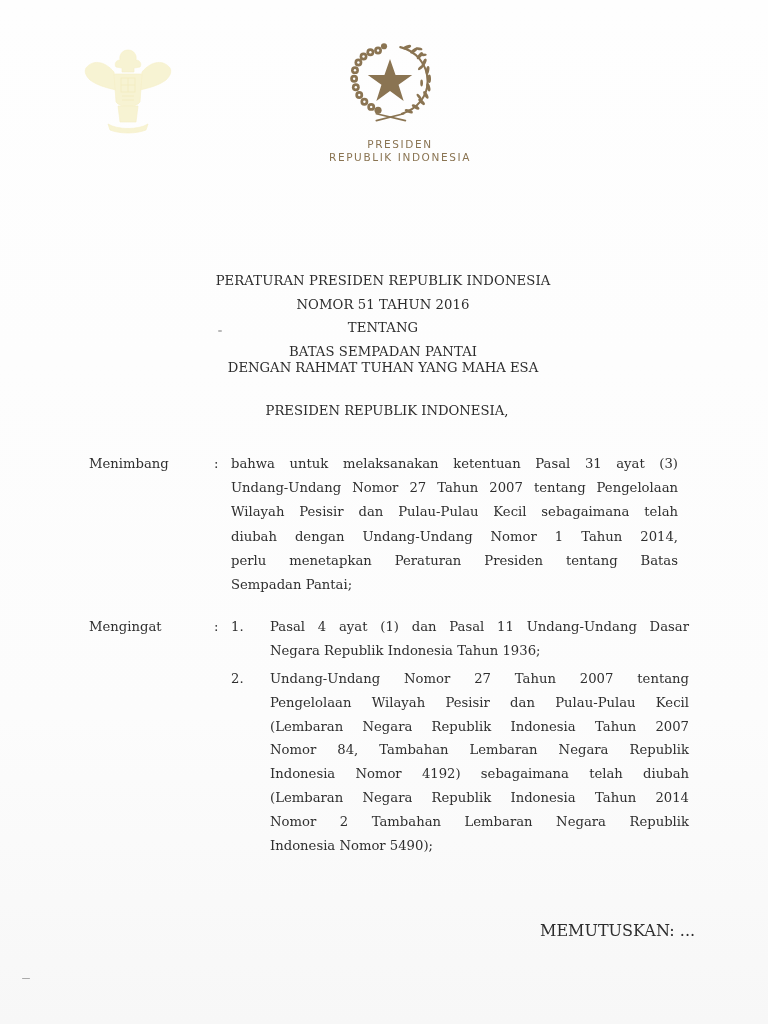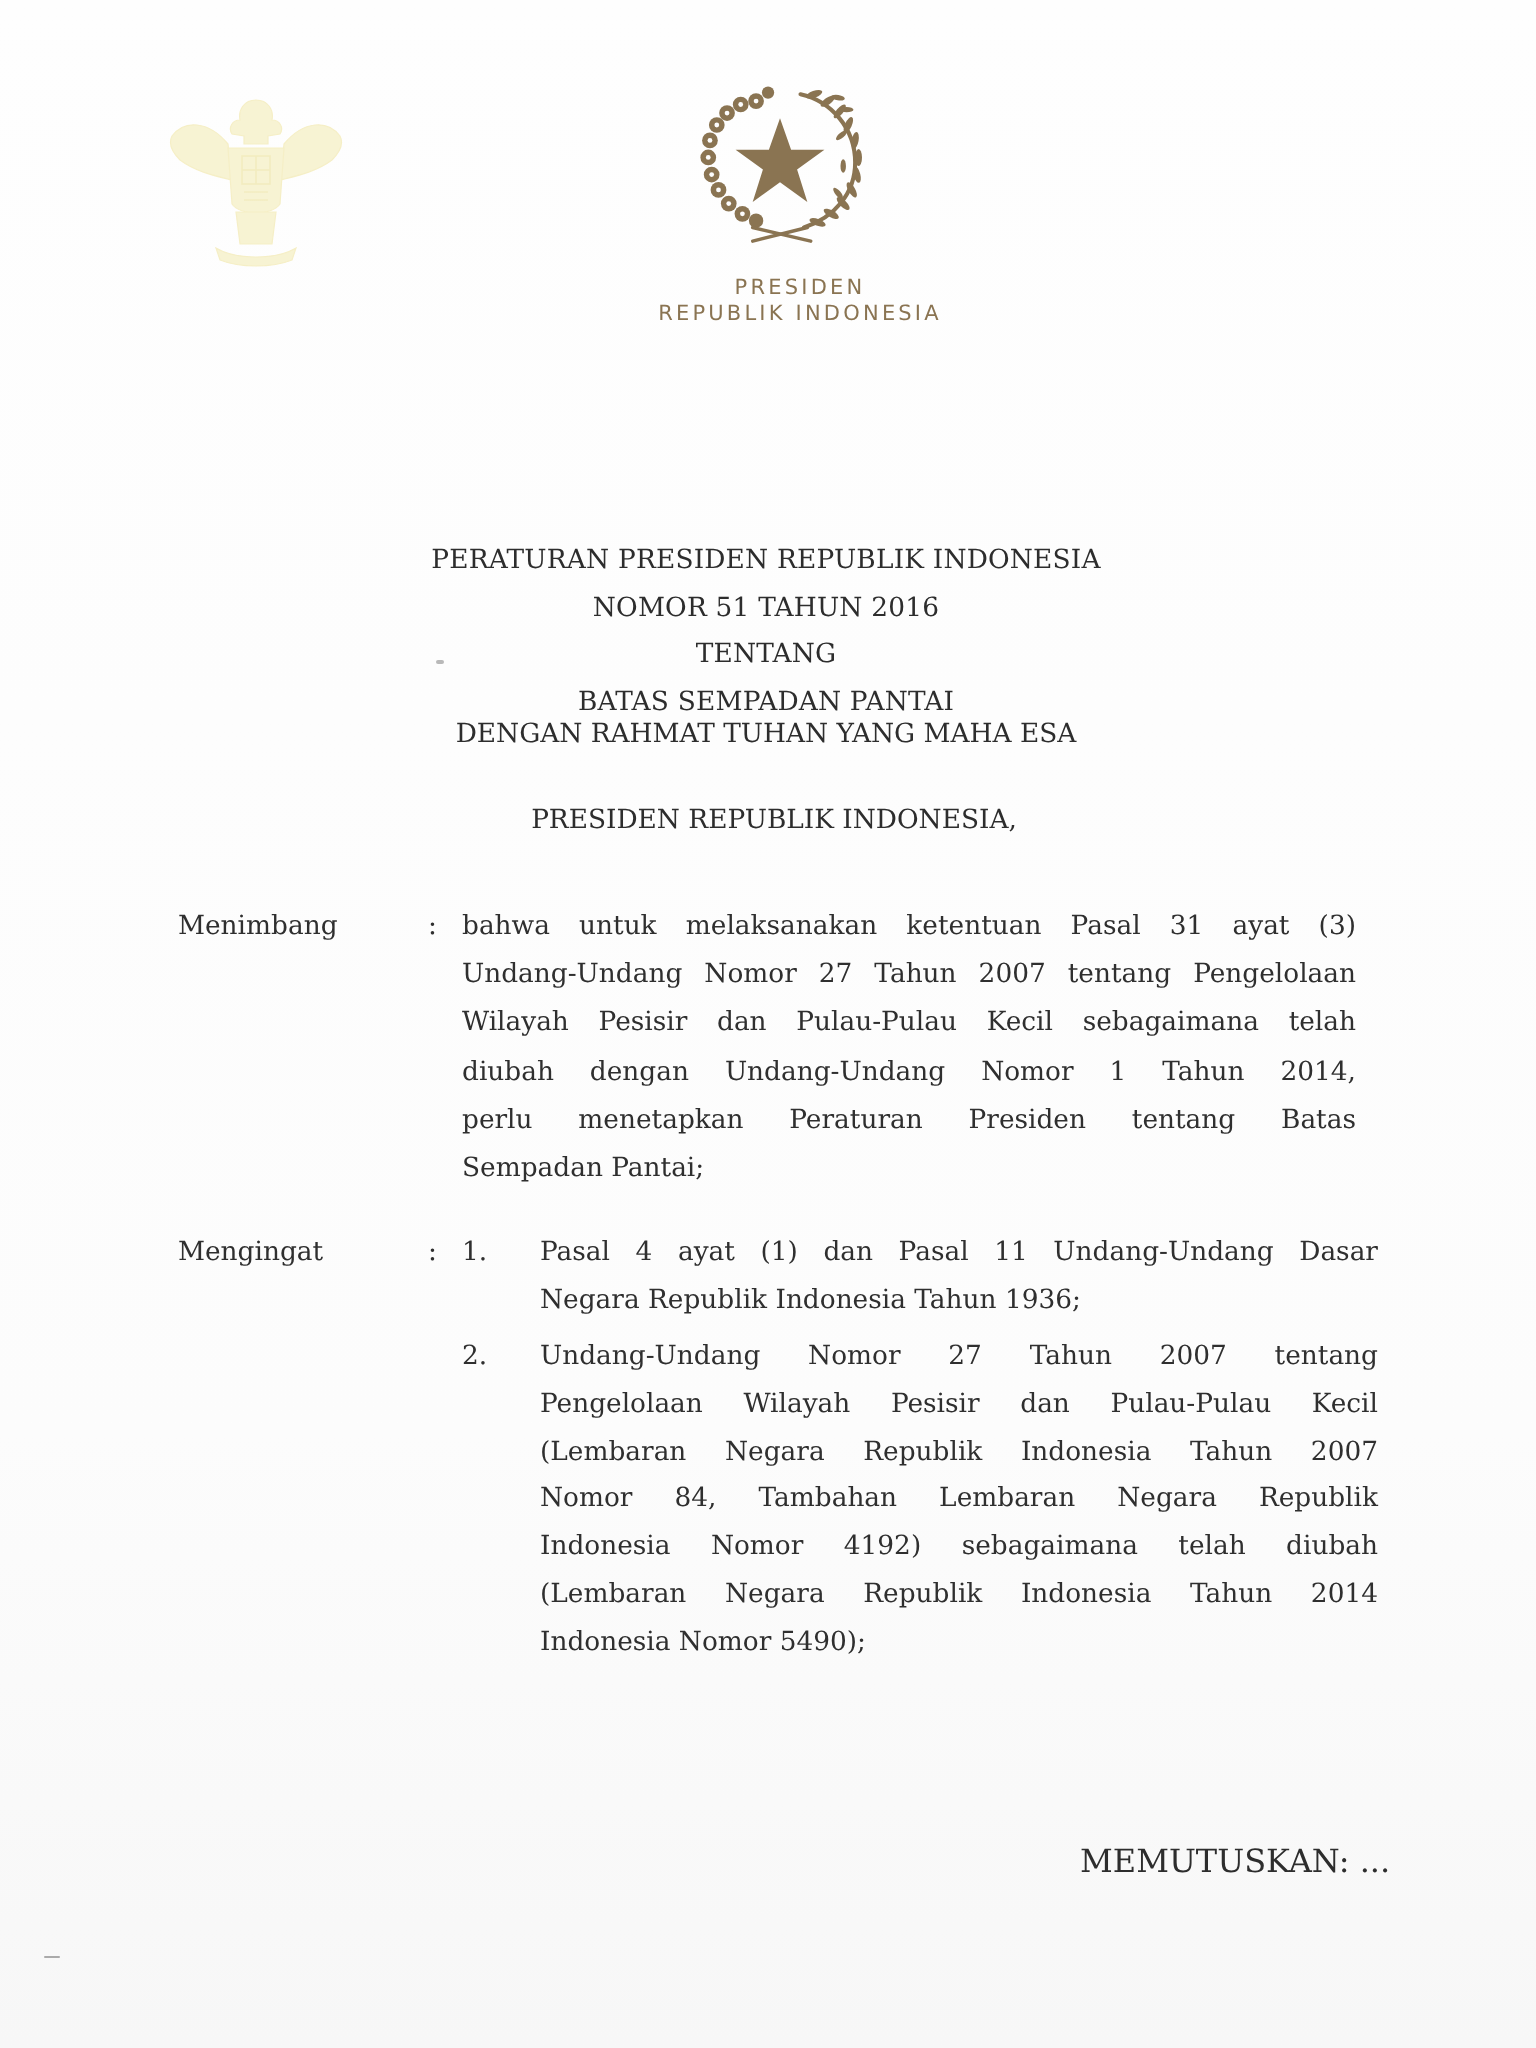--- a/index.html
+++ b/index.html
@@ -260,20 +260,21 @@
   </div>
 
   <div class="list-num" style="top:671px;">2.</div>
   <div class="list-body" style="top:667px;">
     <span class="line">Undang-Undang Nomor 27 Tahun 2007 tentang</span>
     <span class="line">Pengelolaan Wilayah Pesisir dan Pulau-Pulau Kecil</span>
     <span class="line">(Lembaran Negara Republik Indonesia Tahun 2007</span>
     <span class="line">Nomor 84, Tambahan Lembaran Negara Republik</span>
     <span class="line">Indonesia Nomor 4192) sebagaimana telah diubah</span>
     <span class="line">(Lembaran Negara Republik Indonesia Tahun 2014</span>
+    <span class="line">Nomor 2 Tambahan Lembaran Negara Republik</span>
     <span class="line last">Indonesia Nomor 5490);</span>
   </div>
 
   <div class="continuation">MEMUTUSKAN: ...</div>
 
   <div class="speck" style="left:218px; top:330px; width:4px; height:2px;"></div>
   <div class="speck" style="left:22px; top:978px; width:8px; height:1px; background:#aaaaaa;"></div>
 </div>
 
 </body></html>

